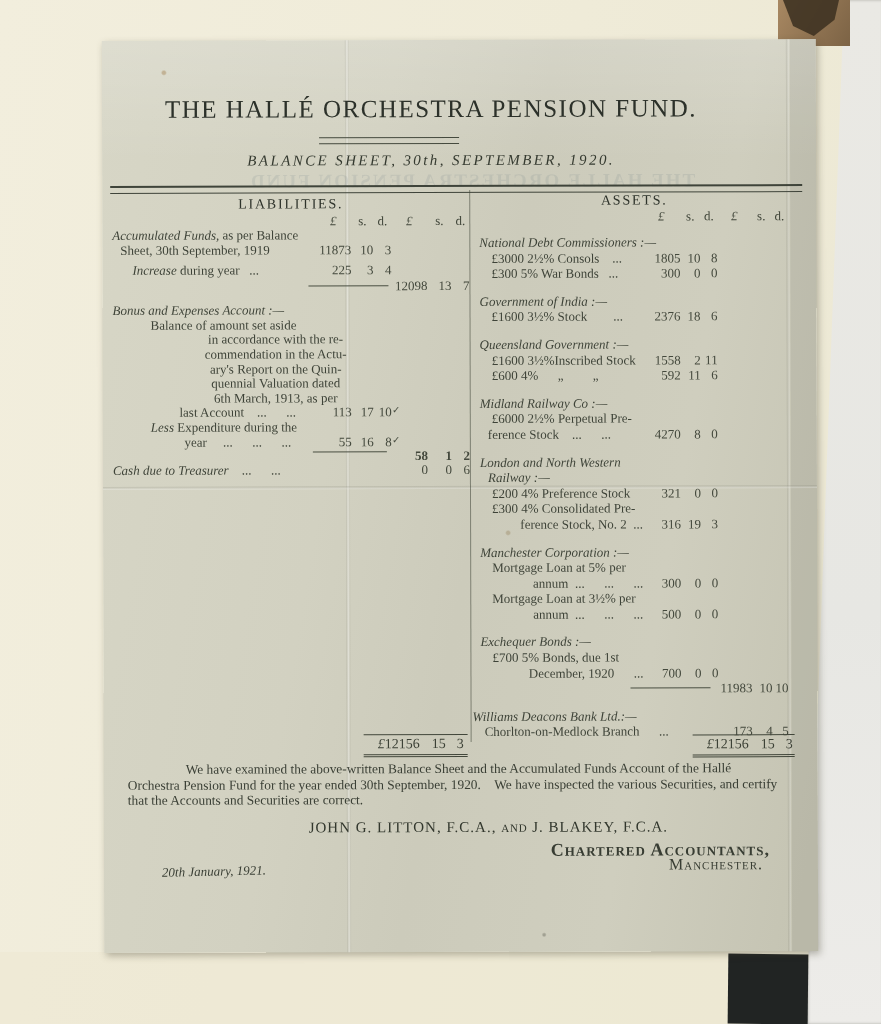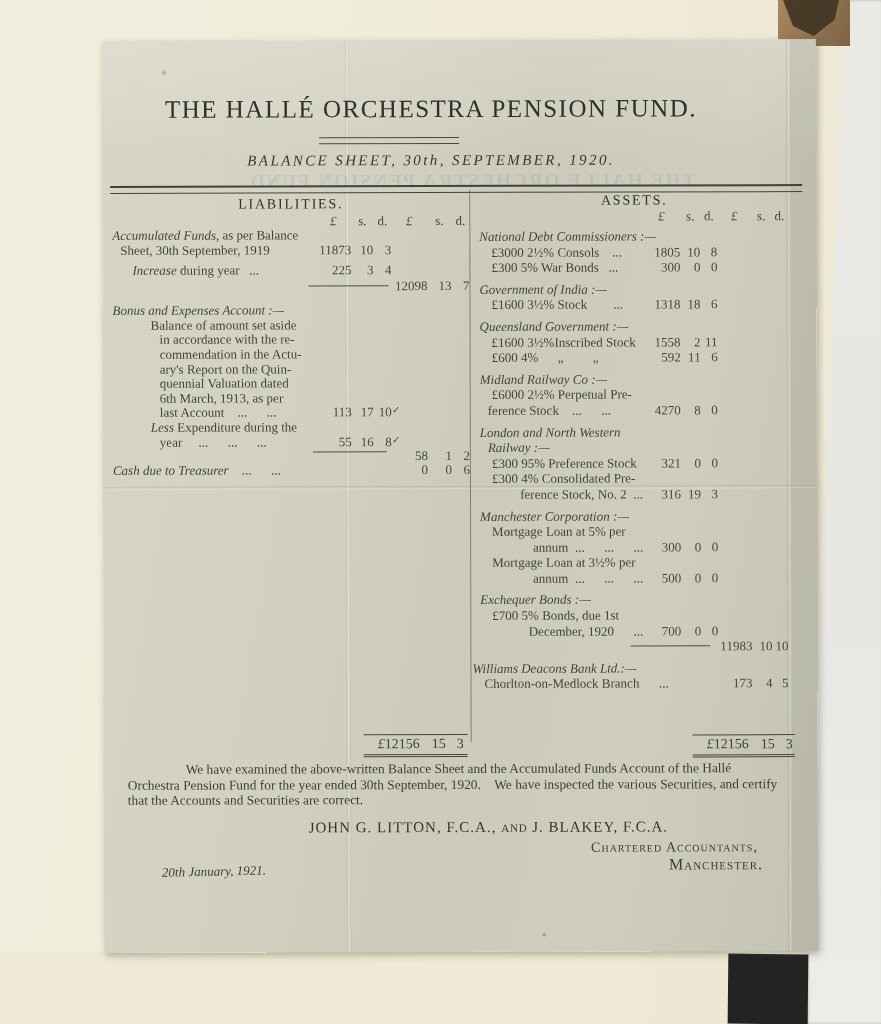--- a/index.html
+++ b/index.html
@@ -55,38 +55,38 @@
   .hdr{line-height:15px;color:#33382e;}
   .hdr .cp,.hdr .cs,.hdr .cd{text-align:center;}
   .pnd{font-style:italic;}
   .cp,.cs,.cd{text-align:right;color:#44493d;white-space:nowrap;}
   .cd{position:relative;}
   .chk{position:absolute;left:101%;top:-2px;font-size:10px;color:#4c5145;}
   .lbl{white-space:pre;color:#3e4338;}
   .sp4{grid-column:1/5;}
   i{font-style:italic;}
   .pl8{padding-left:8px;}.pl12{padding-left:12px;}.pl20{padding-left:20px;}
-  .pl30{padding-left:16px;}.pl33{padding-left:22px;text-align:right;}.pl38{padding-left:38px;}.pl47{padding-left:47px;}
+  .pl30{padding-left:16px;}.pl33{padding-left:22px;text-align:right;}.pl38{padding-left:38px;}.pl47{padding-left:47px;text-align:center;}
   .gap6{height:6px;}.gap8{height:8px;}
-  .mt3{margin-top:6px;}
+  .mt3{margin-top:12px;}
   .sc{font-variant:small-caps;letter-spacing:.8px;}
   .dash1{position:absolute;left:196px;width:80px;top:7px;border-top:1px solid #4a4f42;}
   .rule58{position:absolute;left:200px;width:74px;top:2px;border-top:1px solid #4a4f42;}
   .dashA{position:absolute;left:158px;width:80px;top:7px;border-top:1px solid #4a4f42;}
   .tot{position:absolute;display:grid;grid-template-columns:56px 26px 18px;align-items:baseline;
     border-top:1px solid #42473b;border-bottom:3px double #42473b;padding:1px 0 2px;font-size:14px;color:#3c4136;}
   .totL{left:250px;top:538px;width:104px;}
   .totR{left:220px;top:542px;width:102px;}
   .tot span{text-align:right;white-space:nowrap;}
   
   .cert{left:24px;top:721px;width:652px;font-size:13.4px;line-height:15.6px;color:#3a3f35;text-indent:58px;}
   .cert div{text-indent:0;display:inline;}
   .sig{left:0;top:779px;width:100%;text-align:center;padding-left:55px;box-sizing:border-box;
     font-size:15px;letter-spacing:1px;color:#32372d;}
-  .firm{right:60px;top:800px;font-size:14px;letter-spacing:1px;color:#383d33;}
+  .firm{right:48px;top:800px;font-size:18px;letter-spacing:1px;color:#383d33;font-weight:bold;}
   .city{right:55px;top:816px;font-size:16px;letter-spacing:1px;color:#383d33;}
   .date{left:58px;top:823px;font-style:italic;font-size:13px;color:#3a3f35;transform:rotate(-1.2deg);}
 </style>
 </head>
 <body>
 
 <div class="abs white-page"></div>
 <div class="abs wood"></div>
 <div class="abs wood-blob"></div>
 <div class="abs under-sheet"></div>
@@ -181,21 +181,21 @@
     </div>
     <div class="lrow">
       <div class="lbl pl47">year&nbsp;&nbsp;&nbsp;&nbsp;&nbsp;...&nbsp;&nbsp;&nbsp;&nbsp;&nbsp;&nbsp;...&nbsp;&nbsp;&nbsp;&nbsp;&nbsp;&nbsp;...</div>
       <div class="cp">55</div>
       <div class="cs">16</div>
       <div class="cd"><span>8</span><span class="chk">✓</span></div>
       <div></div>
         <div></div>
         <div></div>
     </div>
-    <div class="lrow" style="line-height:13.5px;">
+    <div class="lrow" style="line-height:13.5px;font-weight:bold;">
       <span class="rule58"></span>
       <div class="lbl sp4"></div>
       <div class="cp">58</div>
       <div class="cs">1</div>
       <div class="cd">2</div>
     </div>
     <div class="lrow">
       <div class="lbl sp4"><i>Cash due to Treasurer</i><span>&nbsp;&nbsp;&nbsp;&nbsp;...&nbsp;&nbsp;&nbsp;&nbsp;&nbsp;&nbsp;...</span></div>
       <div class="cp">0</div>
       <div class="cs">0</div>
@@ -240,21 +240,21 @@
       <div></div>
         <div></div>
         <div></div>
     </div>
 
     <div class="arow mt3">
         <div class="lbl sp4 pl8"><i>Government of India :—</i></div>
       </div>
     <div class="arow">
       <div class="lbl pl20">£1600 3½% Stock&nbsp;&nbsp;&nbsp;&nbsp;&nbsp;&nbsp;&nbsp;&nbsp;...</div>
-      <div class="cp">1318</div>
+      <div class="cp">2376</div>
       <div class="cs">18</div>
       <div class="cd">6</div>
       <div></div>
         <div></div>
         <div></div>
     </div>
 
     <div class="arow mt3">
         <div class="lbl sp4 pl8"><i>Queensland Government :—</i></div>
       </div>
@@ -293,21 +293,21 @@
         <div></div>
     </div>
 
     <div class="arow mt3">
         <div class="lbl sp4 pl8"><i>London and North Western</i></div>
       </div>
     <div class="arow">
         <div class="lbl sp4 pl30"><i>Railway :—</i></div>
       </div>
     <div class="arow">
-      <div class="lbl pl20">£300 95% Preference Stock</div>
+      <div class="lbl pl20">£200 4% Preference Stock</div>
       <div class="cp">321</div>
       <div class="cs">0</div>
       <div class="cd">0</div>
       <div></div>
         <div></div>
         <div></div>
     </div>
 
     <div class="arow">
         <div class="lbl sp4 pl20">£300 4% Consolidated Pre-</div>

